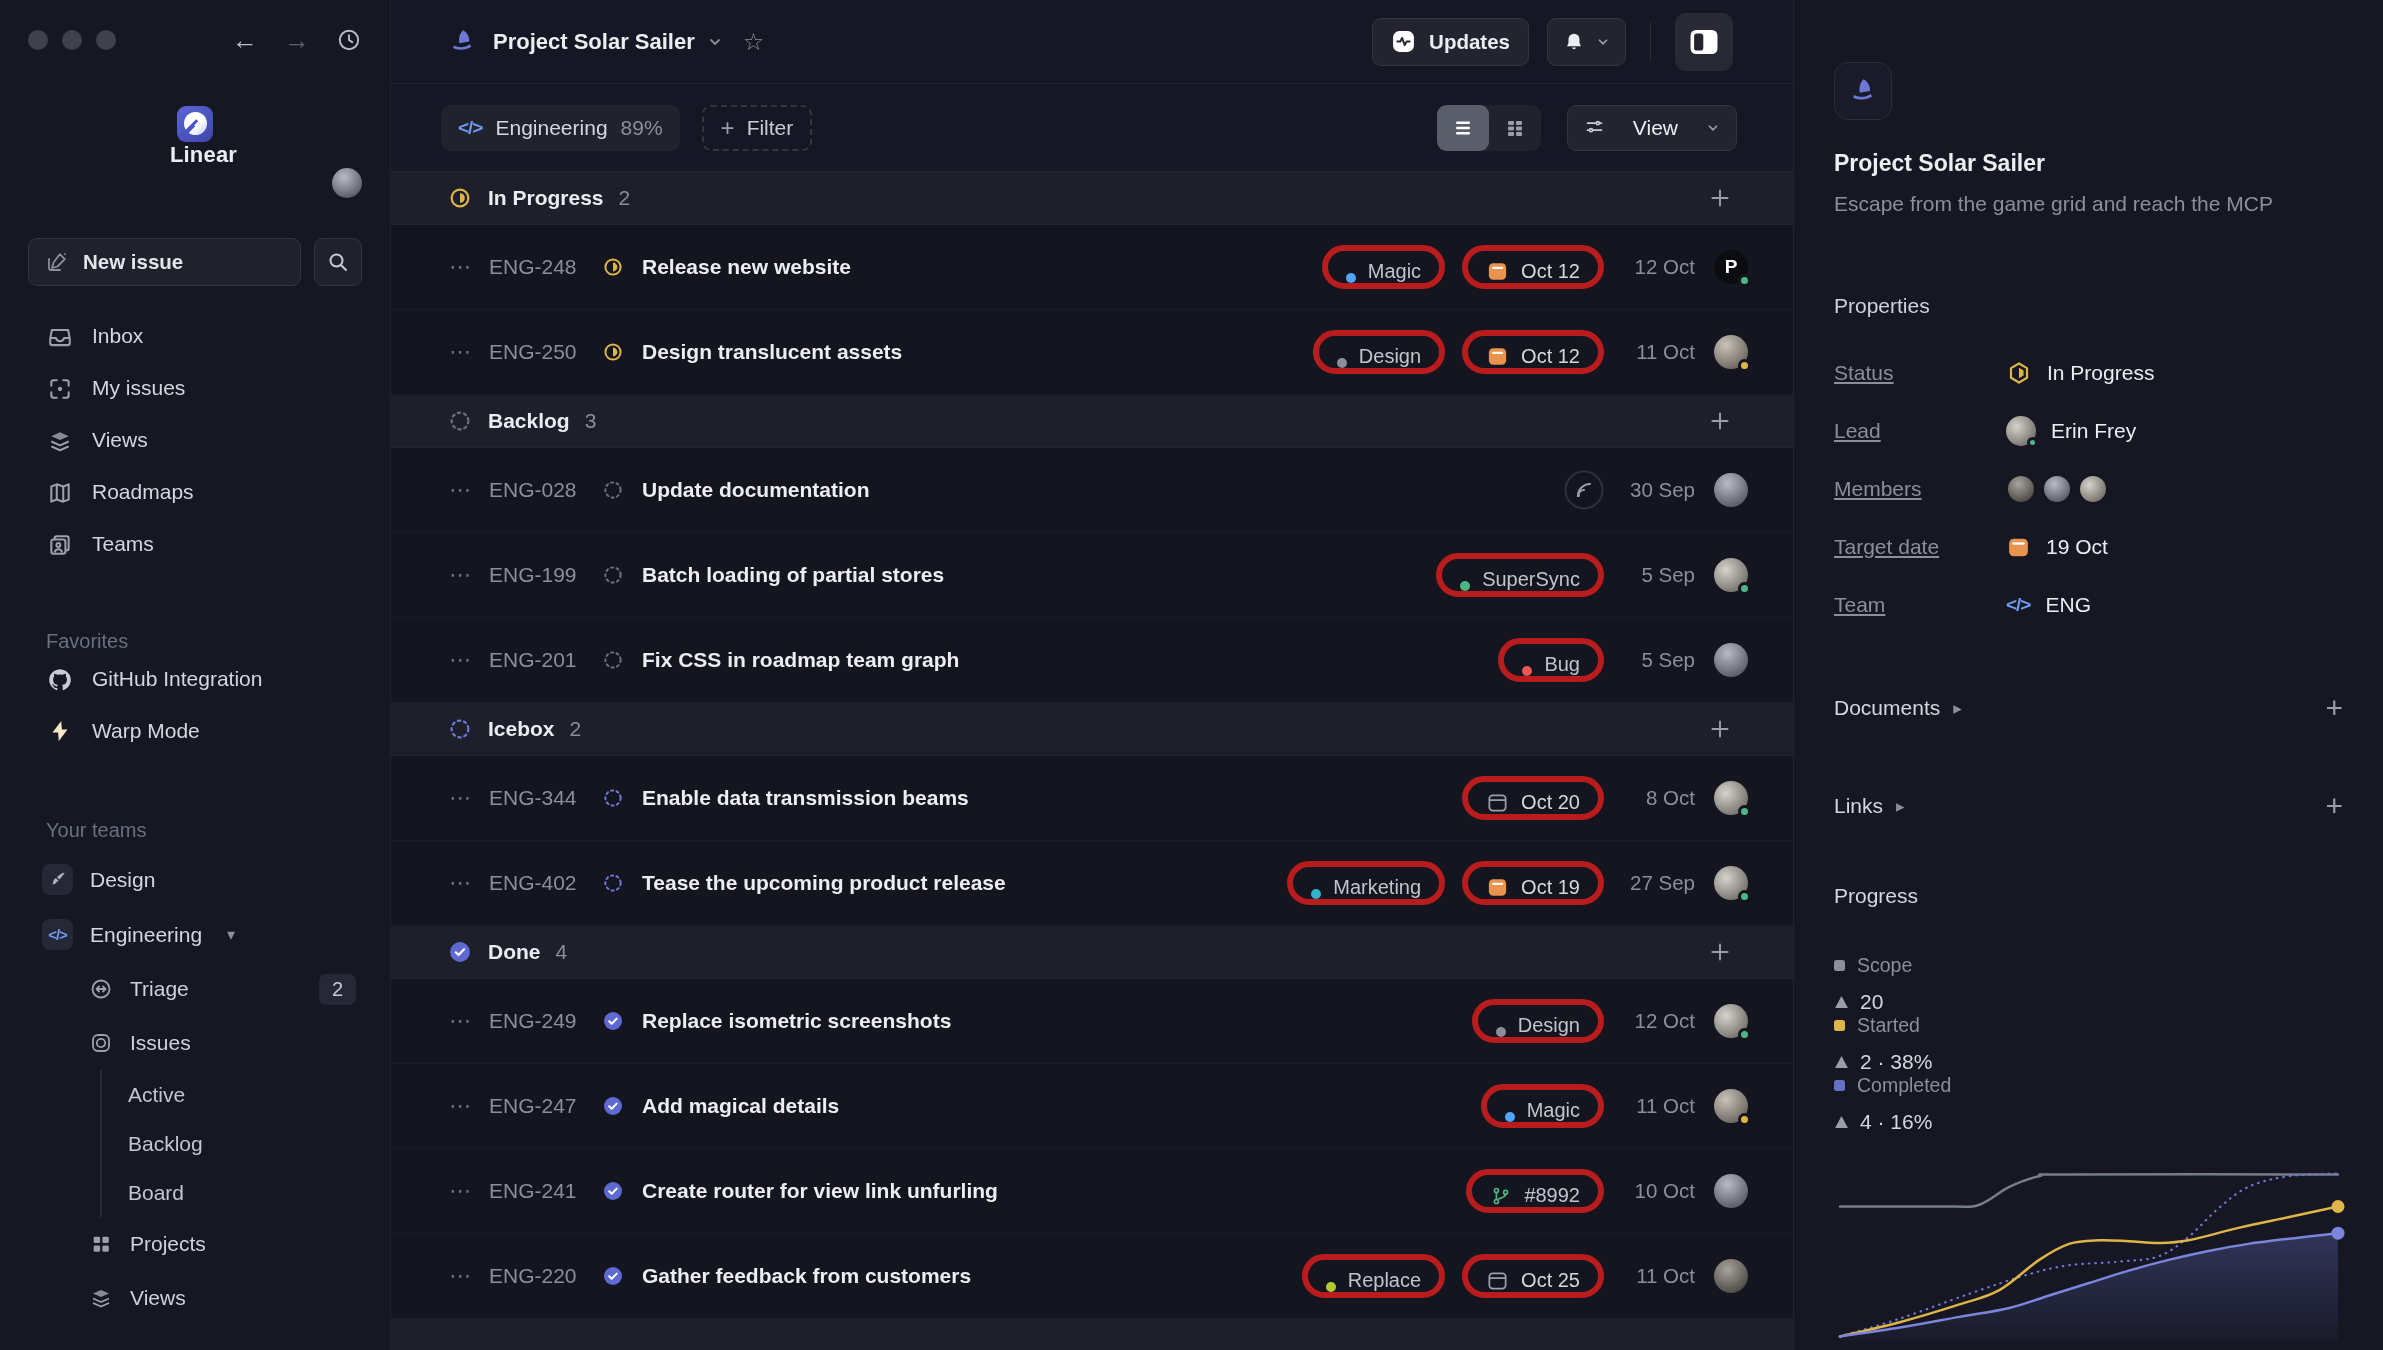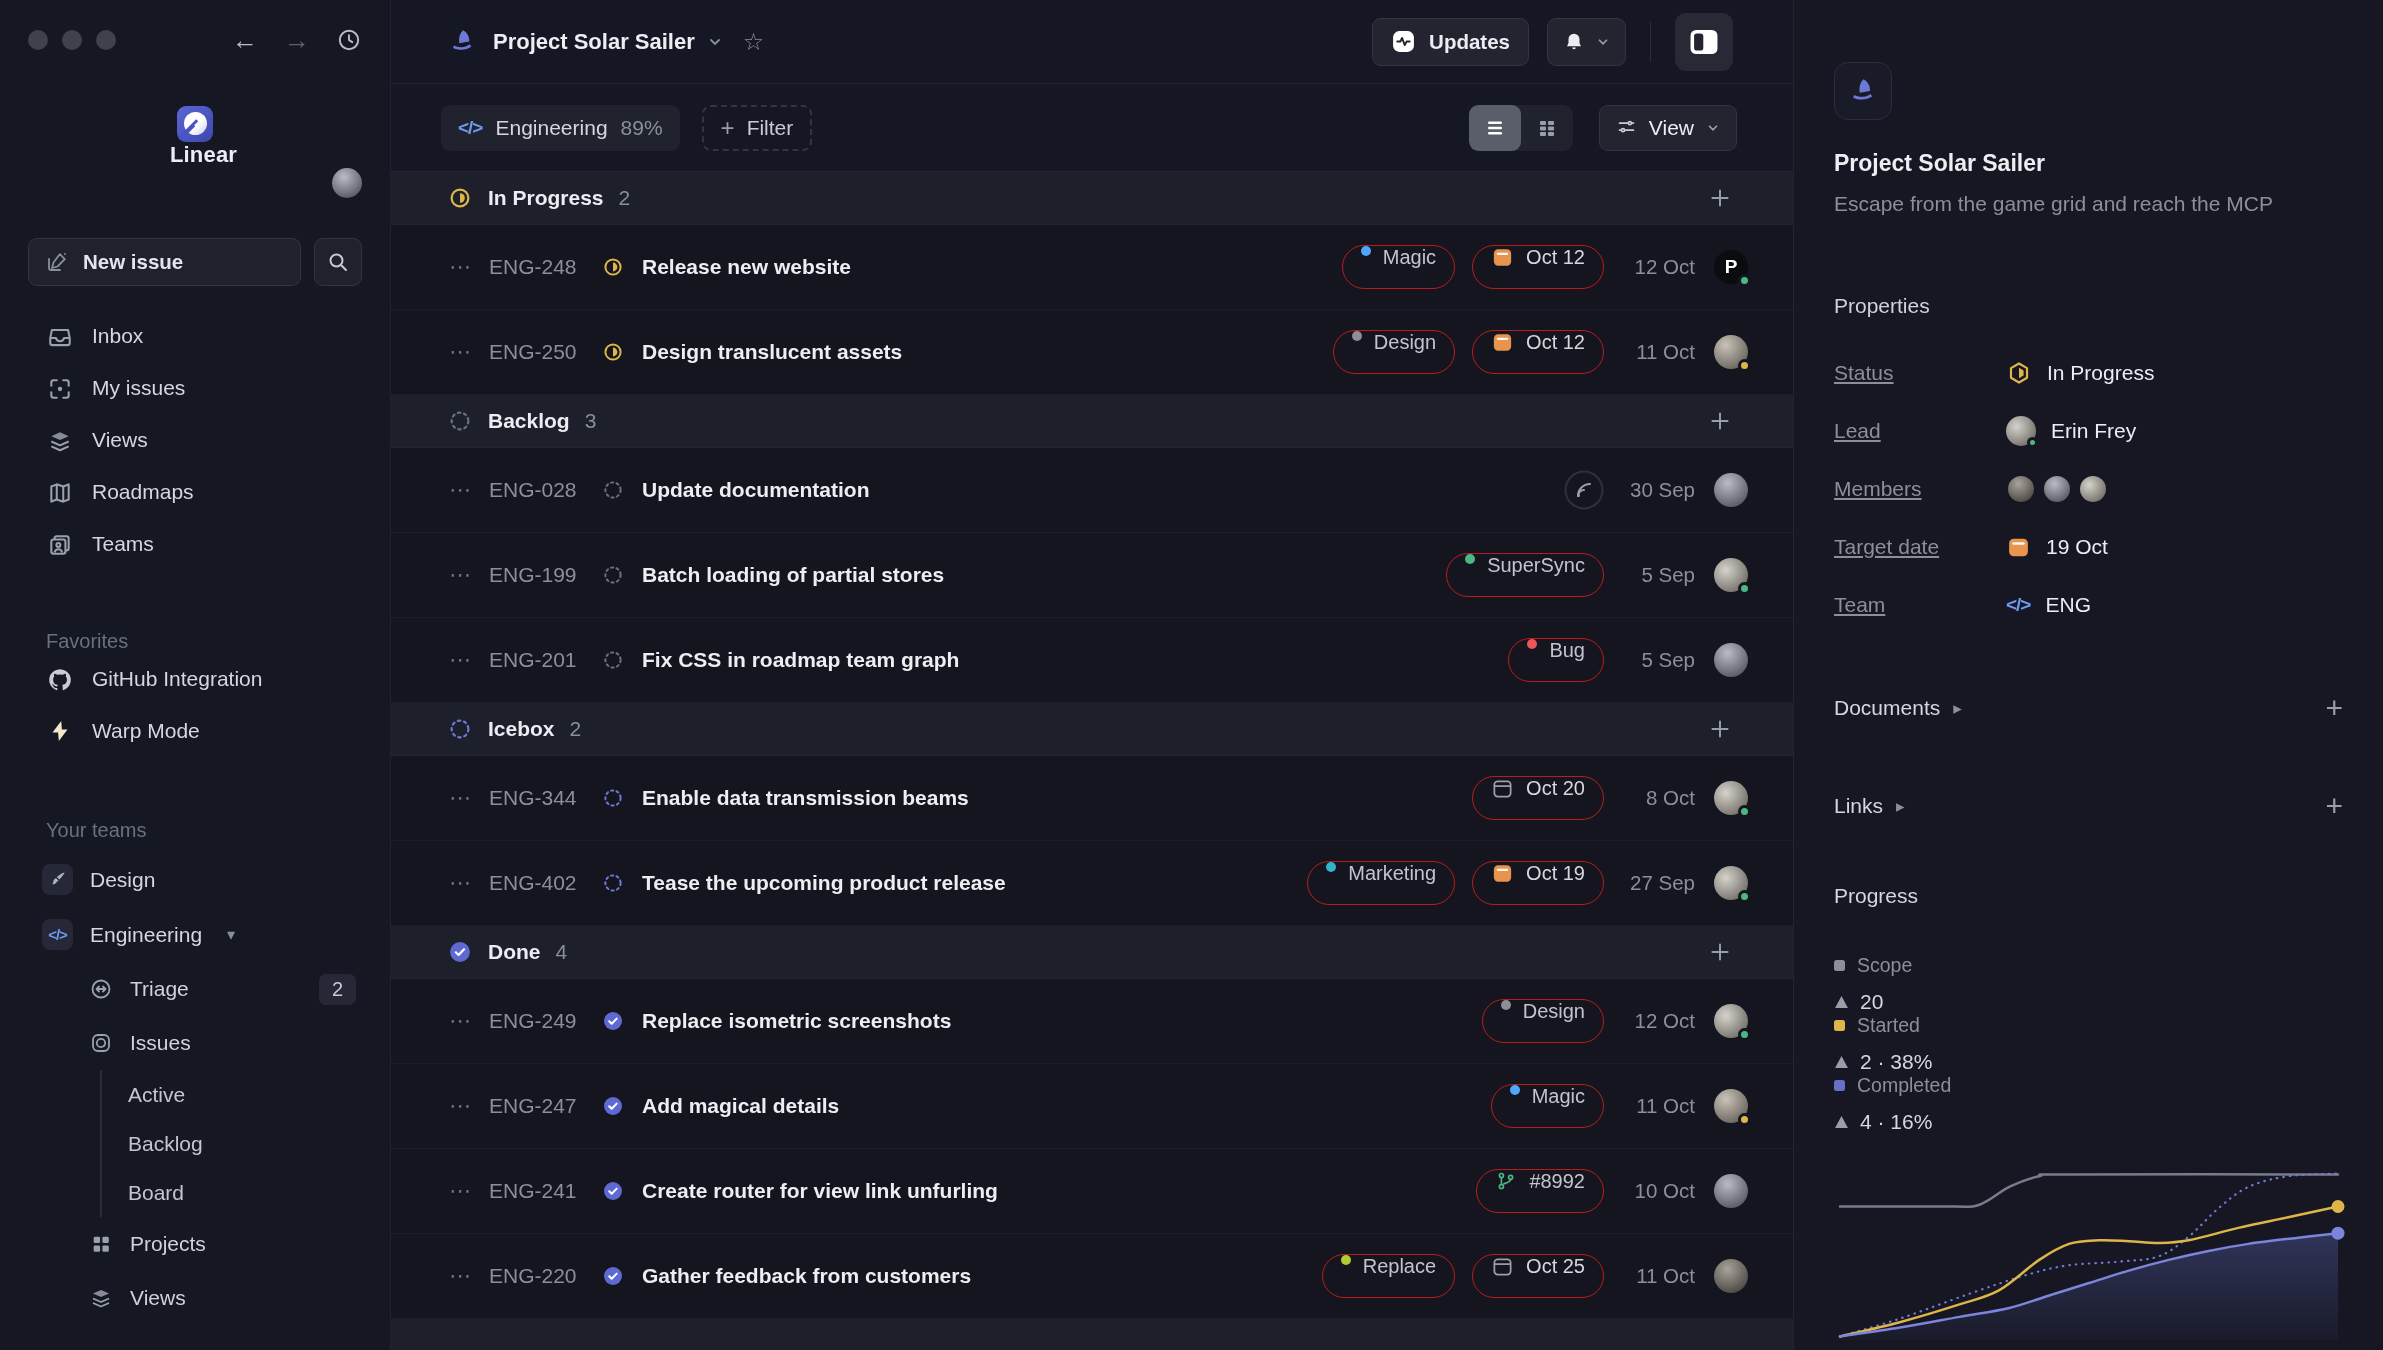--- a/index.html
+++ b/index.html
@@ -68,36 +68,36 @@
   .chip-team .t { color:#D5D7DE; font-weight:500; }
   .chip-team .p { color:#8A8F98; }
   .btn-filter { height:46px; border-radius:9px; border:2px dashed #33353F; display:flex; align-items:center;
       padding:0 17px; gap:12px; margin-left:22px; color:#C9CBD4; font-weight:500; }
   .btn-filter .plus { color:#9A9DAA; font-size:24px; }
   .filter-right { margin-left:auto; display:flex; align-items:center; }
   .seg { display:flex; background:#20222E; border-radius:9px; overflow:hidden; }
   .seg-btn { width:52px; height:46px; display:flex; align-items:center; justify-content:center; color:#9A9DAA; }
   .seg-btn.sel { background:#5A5D6A; border-radius:9px; color:#fff; }
   .btn-view { height:46px; border-radius:9px; background:#23242F; border:1px solid #33353F;
-      display:flex; align-items:center; padding:0 16px; gap:12px; margin-left:26px; color:#ECEDF2; font-weight:500; }
+      display:flex; align-items:center; padding:0 16px; gap:28px; margin-left:26px; color:#ECEDF2; font-weight:500; }
 
   .issue-list { flex:1; display:flex; flex-direction:column; overflow:hidden; }
   .section-header { height:53px; min-height:53px; background:#1D1F2B; display:flex; align-items:center;
       padding:0 60px 0 58px; border-bottom:1px solid #222433; }
   .sh-name { margin-left:17px; font-weight:600; font-size:21px; color:#ECEDF2; }
   .sh-count { margin-left:15px; color:#8A8F98; }
   .sh-plus { margin-left:auto; color:#9A9DAA; font-size:28px; line-height:1; }
   .issue-row { height:85px; min-height:85px; display:flex; align-items:center; padding:0 45px 0 58px;
       border-bottom:1px solid #1B1C28; background:#14151F; }
   .row-dots { color:#6B7080; font-size:22px; width:28px; letter-spacing:1px; }
   .issue-id { color:#8A8F98; width:114px; margin-left:12px; }
   .row-status { margin-right:19px; display:flex; }
   .issue-title { color:#EDEEF2; font-weight:600; font-size:21px; white-space:nowrap; }
   .row-right { margin-left:auto; display:flex; align-items:center; gap:17px; }
-  .chip { height:44px; border-radius:22px; border:1px solid #b91c1c; display:flex; align-items:flex-start; padding:0 18px; gap:12px; }
+  .chip { height:44px; border-radius:22px; border:6px solid #b91c1c; display:flex; align-items:flex-end; padding:0 18px; gap:12px; }
   .chip .dot { width:10px; height:10px; border-radius:50%; }
   .chip .ct { color:#C2C4CD; font-size:20px; }
   .due-chip .ct { color:#D5D7DE; }
   .date-txt { color:#8A8F98; font-size:20.5px; min-width:74px; text-align:right; }
   .avatar { width:34px; height:34px; border-radius:50%; position:relative; margin-left:2px; }
   .av-t1 { background:radial-gradient(circle at 35% 30%, #c9c3b8, #6f6a63 75%); }
   .av-t2 { background:radial-gradient(circle at 40% 30%, #b9bcc4, #5d6068 75%); }
   .av-t3 { background:radial-gradient(circle at 35% 35%, #d6d2cc, #77736d 75%); }
   .av-t4 { background:radial-gradient(circle at 40% 30%, #a8a39c, #514e49 75%); }
   .av-logo { background:#0b0c10; color:#fff; display:flex; align-items:center; justify-content:center; font-size:19px; font-weight:600; }

